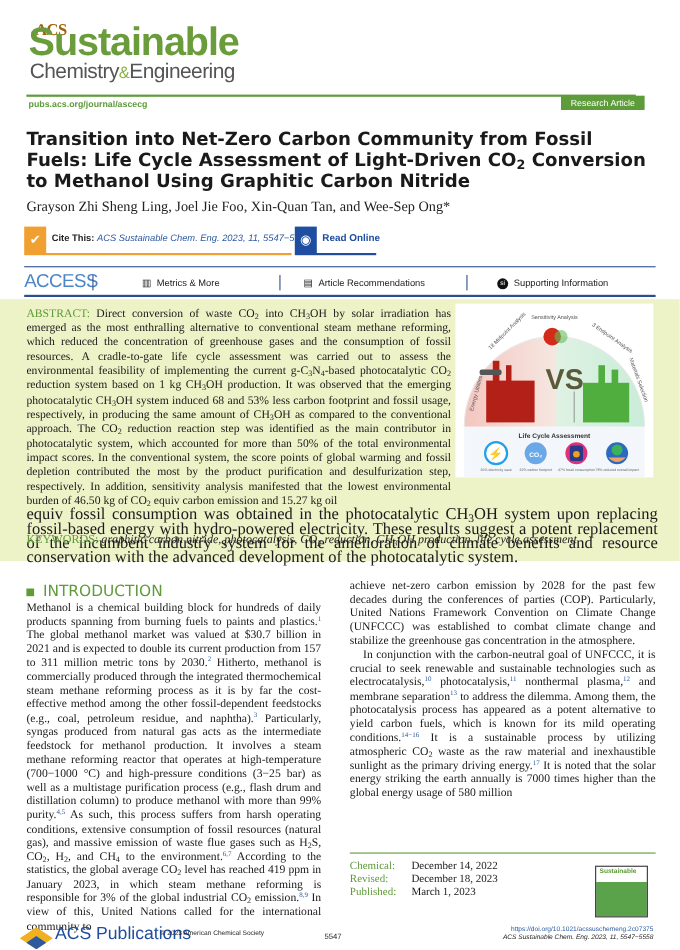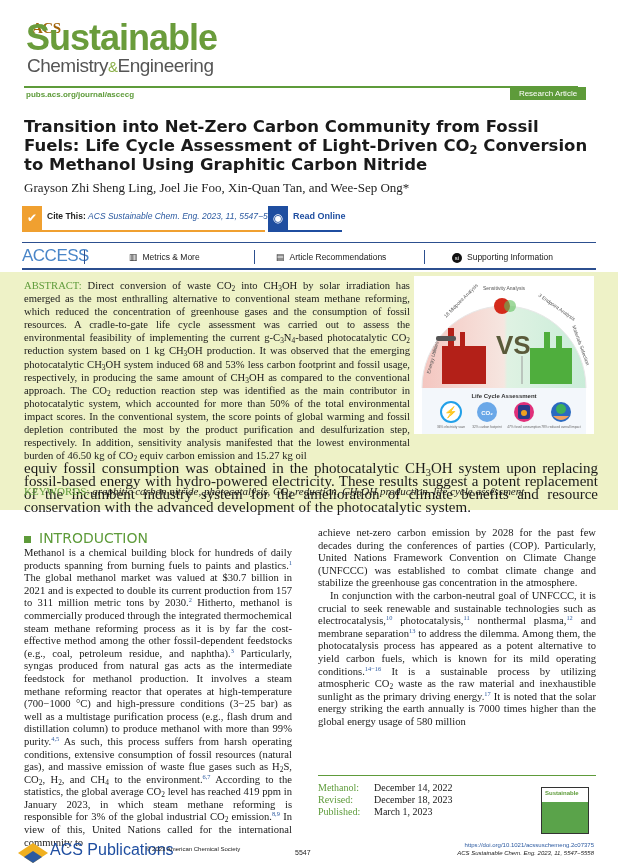--- a/index.html
+++ b/index.html
@@ -148,21 +148,21 @@
 <div class="abs col col1">
     <p>Methanol is a chemical building block for hundreds of daily products spanning from burning fuels to paints and plastics.<sup>1</sup> The global methanol market was valued at $30.7 billion in 2021 and is expected to double its current production from 157 to 311 million metric tons by 2030.<sup>2</sup> Hitherto, methanol is commercially produced through the integrated thermochemical steam methane reforming process as it is by far the cost-effective method among the other fossil-dependent feedstocks (e.g., coal, petroleum residue, and naphtha).<sup>3</sup> Particularly, syngas produced from natural gas acts as the intermediate feedstock for methanol production. It involves a steam methane reforming reactor that operates at high-temperature (700−1000 °C) and high-pressure conditions (3−25 bar) as well as a multistage purification process (e.g., flash drum and distillation column) to produce methanol with more than 99% purity.<sup>4,5</sup> As such, this process suffers from harsh operating conditions, extensive consumption of fossil resources (natural gas), and massive emission of waste flue gases such as H<sub>2</sub>S, CO<sub>2</sub>, H<sub>2</sub>, and CH<sub>4</sub> to the environment.<sup>6,7</sup> According to the statistics, the global average CO<sub>2</sub> level has reached 419 ppm in January 2023, in which steam methane reforming is responsible for 3% of the global industrial CO<sub>2</sub> emission.<sup>8,9</sup> In view of this, United Nations called for the international community to</p>
   </div>
 <div class="abs col col2">
   <p>achieve net-zero carbon emission by 2028 for the past few decades during the conferences of parties (COP). Particularly, United Nations Framework Convention on Climate Change (UNFCCC) was established to combat climate change and stabilize the greenhouse gas concentration in the atmosphere.</p>
   <p class="ind">In conjunction with the carbon-neutral goal of UNFCCC, it is crucial to seek renewable and sustainable technologies such as electrocatalysis,<sup>10</sup> photocatalysis,<sup>11</sup> nonthermal plasma,<sup>12</sup> and membrane separation<sup>13</sup> to address the dilemma. Among them, the photocatalysis process has appeared as a potent alternative to yield carbon fuels, which is known for its mild operating conditions.<sup>14−16</sup> It is a sustainable process by utilizing atmospheric CO<sub>2</sub> waste as the raw material and inexhaustible sunlight as the primary driving energy.<sup>17</sup> It is noted that the solar energy striking the earth annually is 7000 times higher than the global energy usage of 580 million</p>
 </div>
 
 <div class="abs hist-line"></div>
 <div class="abs hist">
-  <div><span class="k">Methanol:</span><span>December 14, 2022</span></div>
+  <div><span class="k">Chemical:</span><span>December 14, 2022</span></div>
   <div><span class="k">Revised:</span><span>December 18, 2023</span></div>
   <div><span class="k">Published:</span><span>March 1, 2023</span></div>
 </div>
 <div class="abs cover">
     <span class="cover-t">Sustainable</span>
   </div>
 
 <svg class="abs footer-logo" width="30" height="20" viewBox="0 0 30 20">
   <polygon points="15,0 30,10 15,20 0,10" fill="#f0b020"></polygon>
   <polygon points="15,8 24,14 15,20 6,14" fill="#2c5aa0"></polygon>

